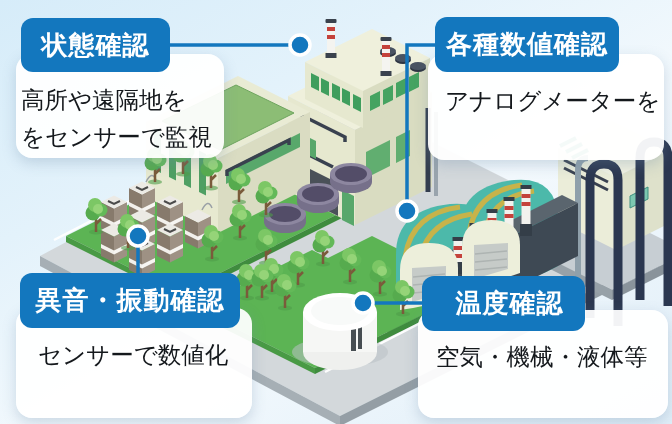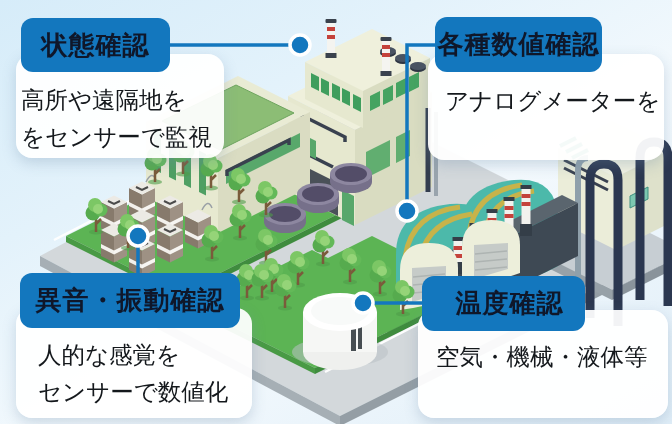--- a/index.html
+++ b/index.html
@@ -4,31 +4,31 @@
 <style>
   html,body{margin:0;padding:0;}
   .stage{
     position:relative;width:672px;height:424px;overflow:hidden;
     font-family:"DejaVu Sans","Liberation Sans",sans-serif;
     background:linear-gradient(150deg,#d6ecf9 0%,#e3f2fb 30%,#f3f9fd 58%,#e0eef8 100%);
   }
   .scene-svg{position:absolute;left:0;top:0;z-index:1;}
   .co-card{position:absolute;background:rgba(255,255,255,.94);border-radius:16px;
     box-shadow:0 5px 14px rgba(110,140,170,.30);z-index:2;}
-  .co-box{position:absolute;background:#1377be;color:#0f172a;font-weight:bold;font-size:26px;
+  .co-box{position:absolute;background:#1377be;color:#ffffff;font-weight:bold;font-size:26px;
     display:flex;align-items:center;justify-content:center;border-radius:12px;
     letter-spacing:1px;z-index:4;white-space:nowrap;}
   .co-desc{position:absolute;font-size:23.5px;line-height:37px;color:#14181c;z-index:4;white-space:nowrap;}
   
   #co-status .co-card{left:16px;top:54px;width:208px;height:104px;}
   #co-status .co-box{left:21px;top:18px;width:149px;height:54px;}
   #co-status .co-desc{left:21px;top:82px;}
   
   #co-values .co-card{left:428px;top:54px;width:236px;height:106px;}
-  #co-values .co-box{left:435px;top:17px;width:167px;height:55px;}
+  #co-values .co-box{left:435px;top:17px;width:184px;height:55px;}
   #co-values .co-desc{left:445px;top:83px;}
   
   #co-sound .co-card{left:16px;top:308px;width:236px;height:110px;}
   #co-sound .co-box{left:20px;top:273px;width:220px;height:55px;}
   #co-sound .co-desc{left:38px;top:337px;}
   
   #co-temp .co-card{left:418px;top:310px;width:250px;height:108px;}
   #co-temp .co-box{left:422px;top:276px;width:151px;height:55px;padding-left:12px;}
   #co-temp .co-desc{left:436px;top:339px;}
 </style>
@@ -360,21 +360,20 @@
     <div class="co-box">各種数値確認</div>
     <div class="co-desc">
       <div>アナログメーターを</div>
     </div>
   </div>
 
   <div id="co-sound">
     <div class="co-card"></div>
     <div class="co-box">異音・振動確認</div>
     <div class="co-desc">
-      <div>人的な感覚を</div>
       <div>センサーで数値化</div>
     </div>
   </div>
 
   <div id="co-temp">
     <div class="co-card"></div>
     <div class="co-box">温度確認</div>
     <div class="co-desc">
       <div>空気・機械・液体等</div>
     </div>

